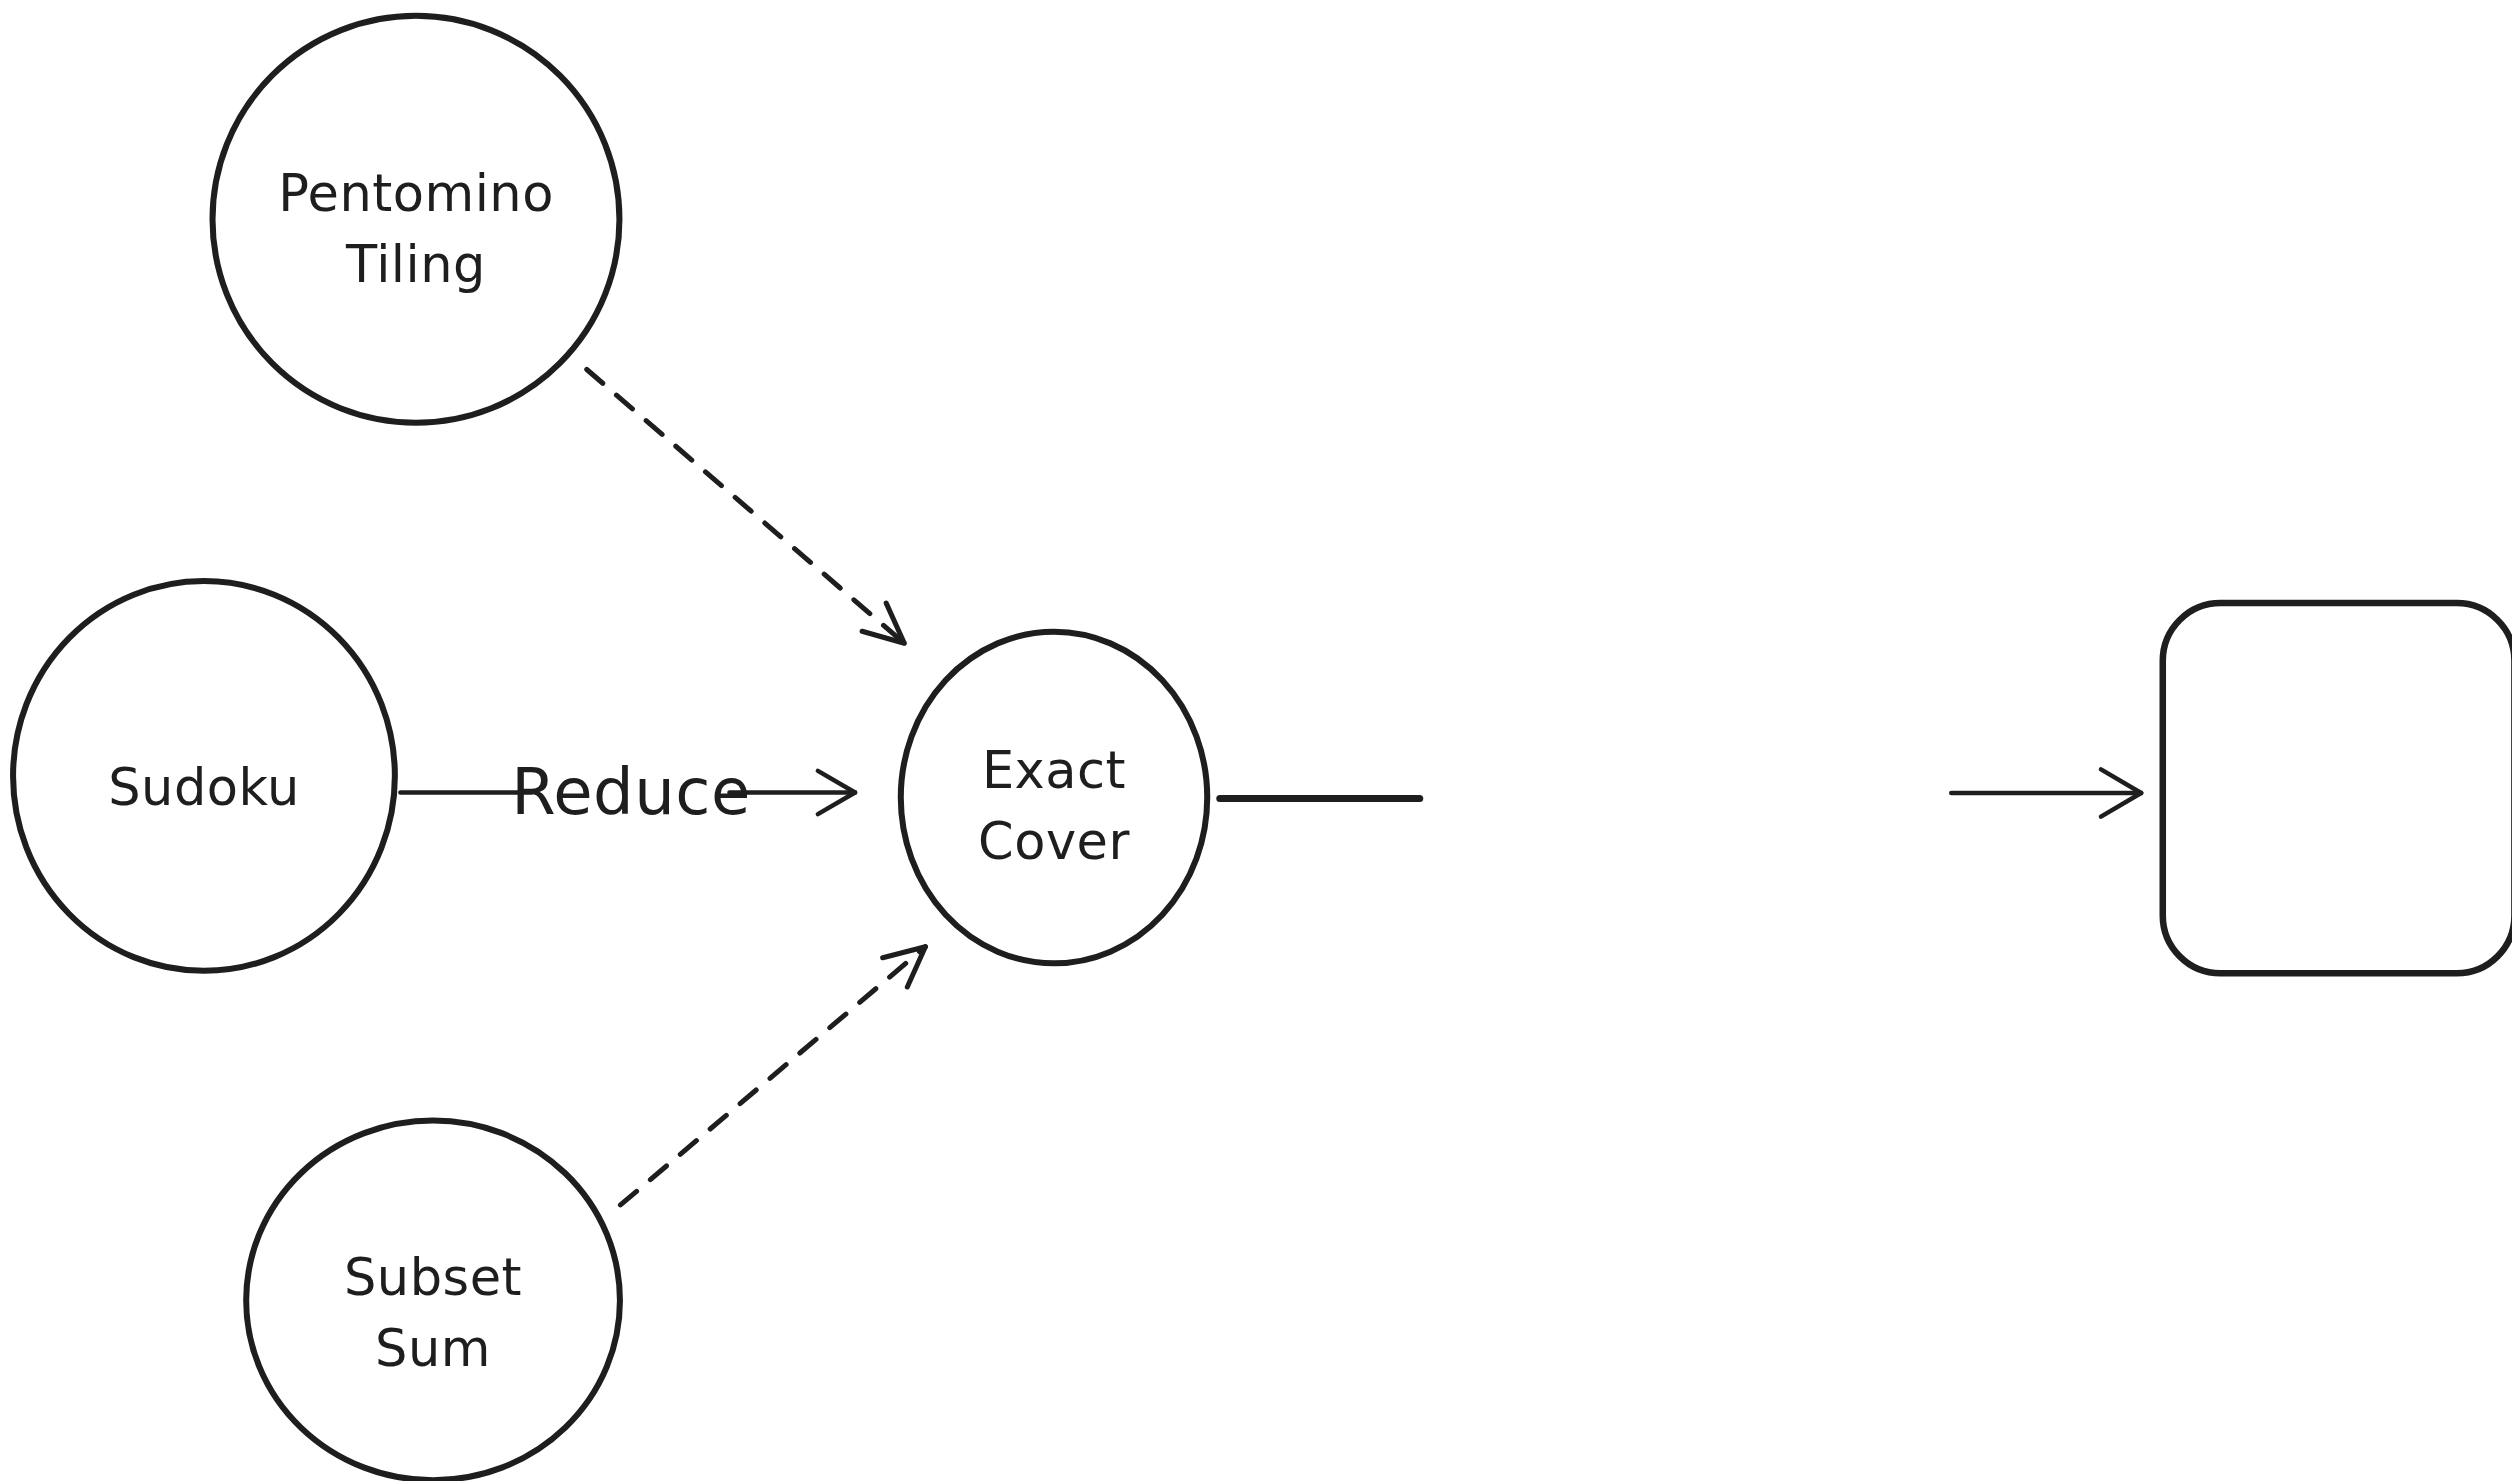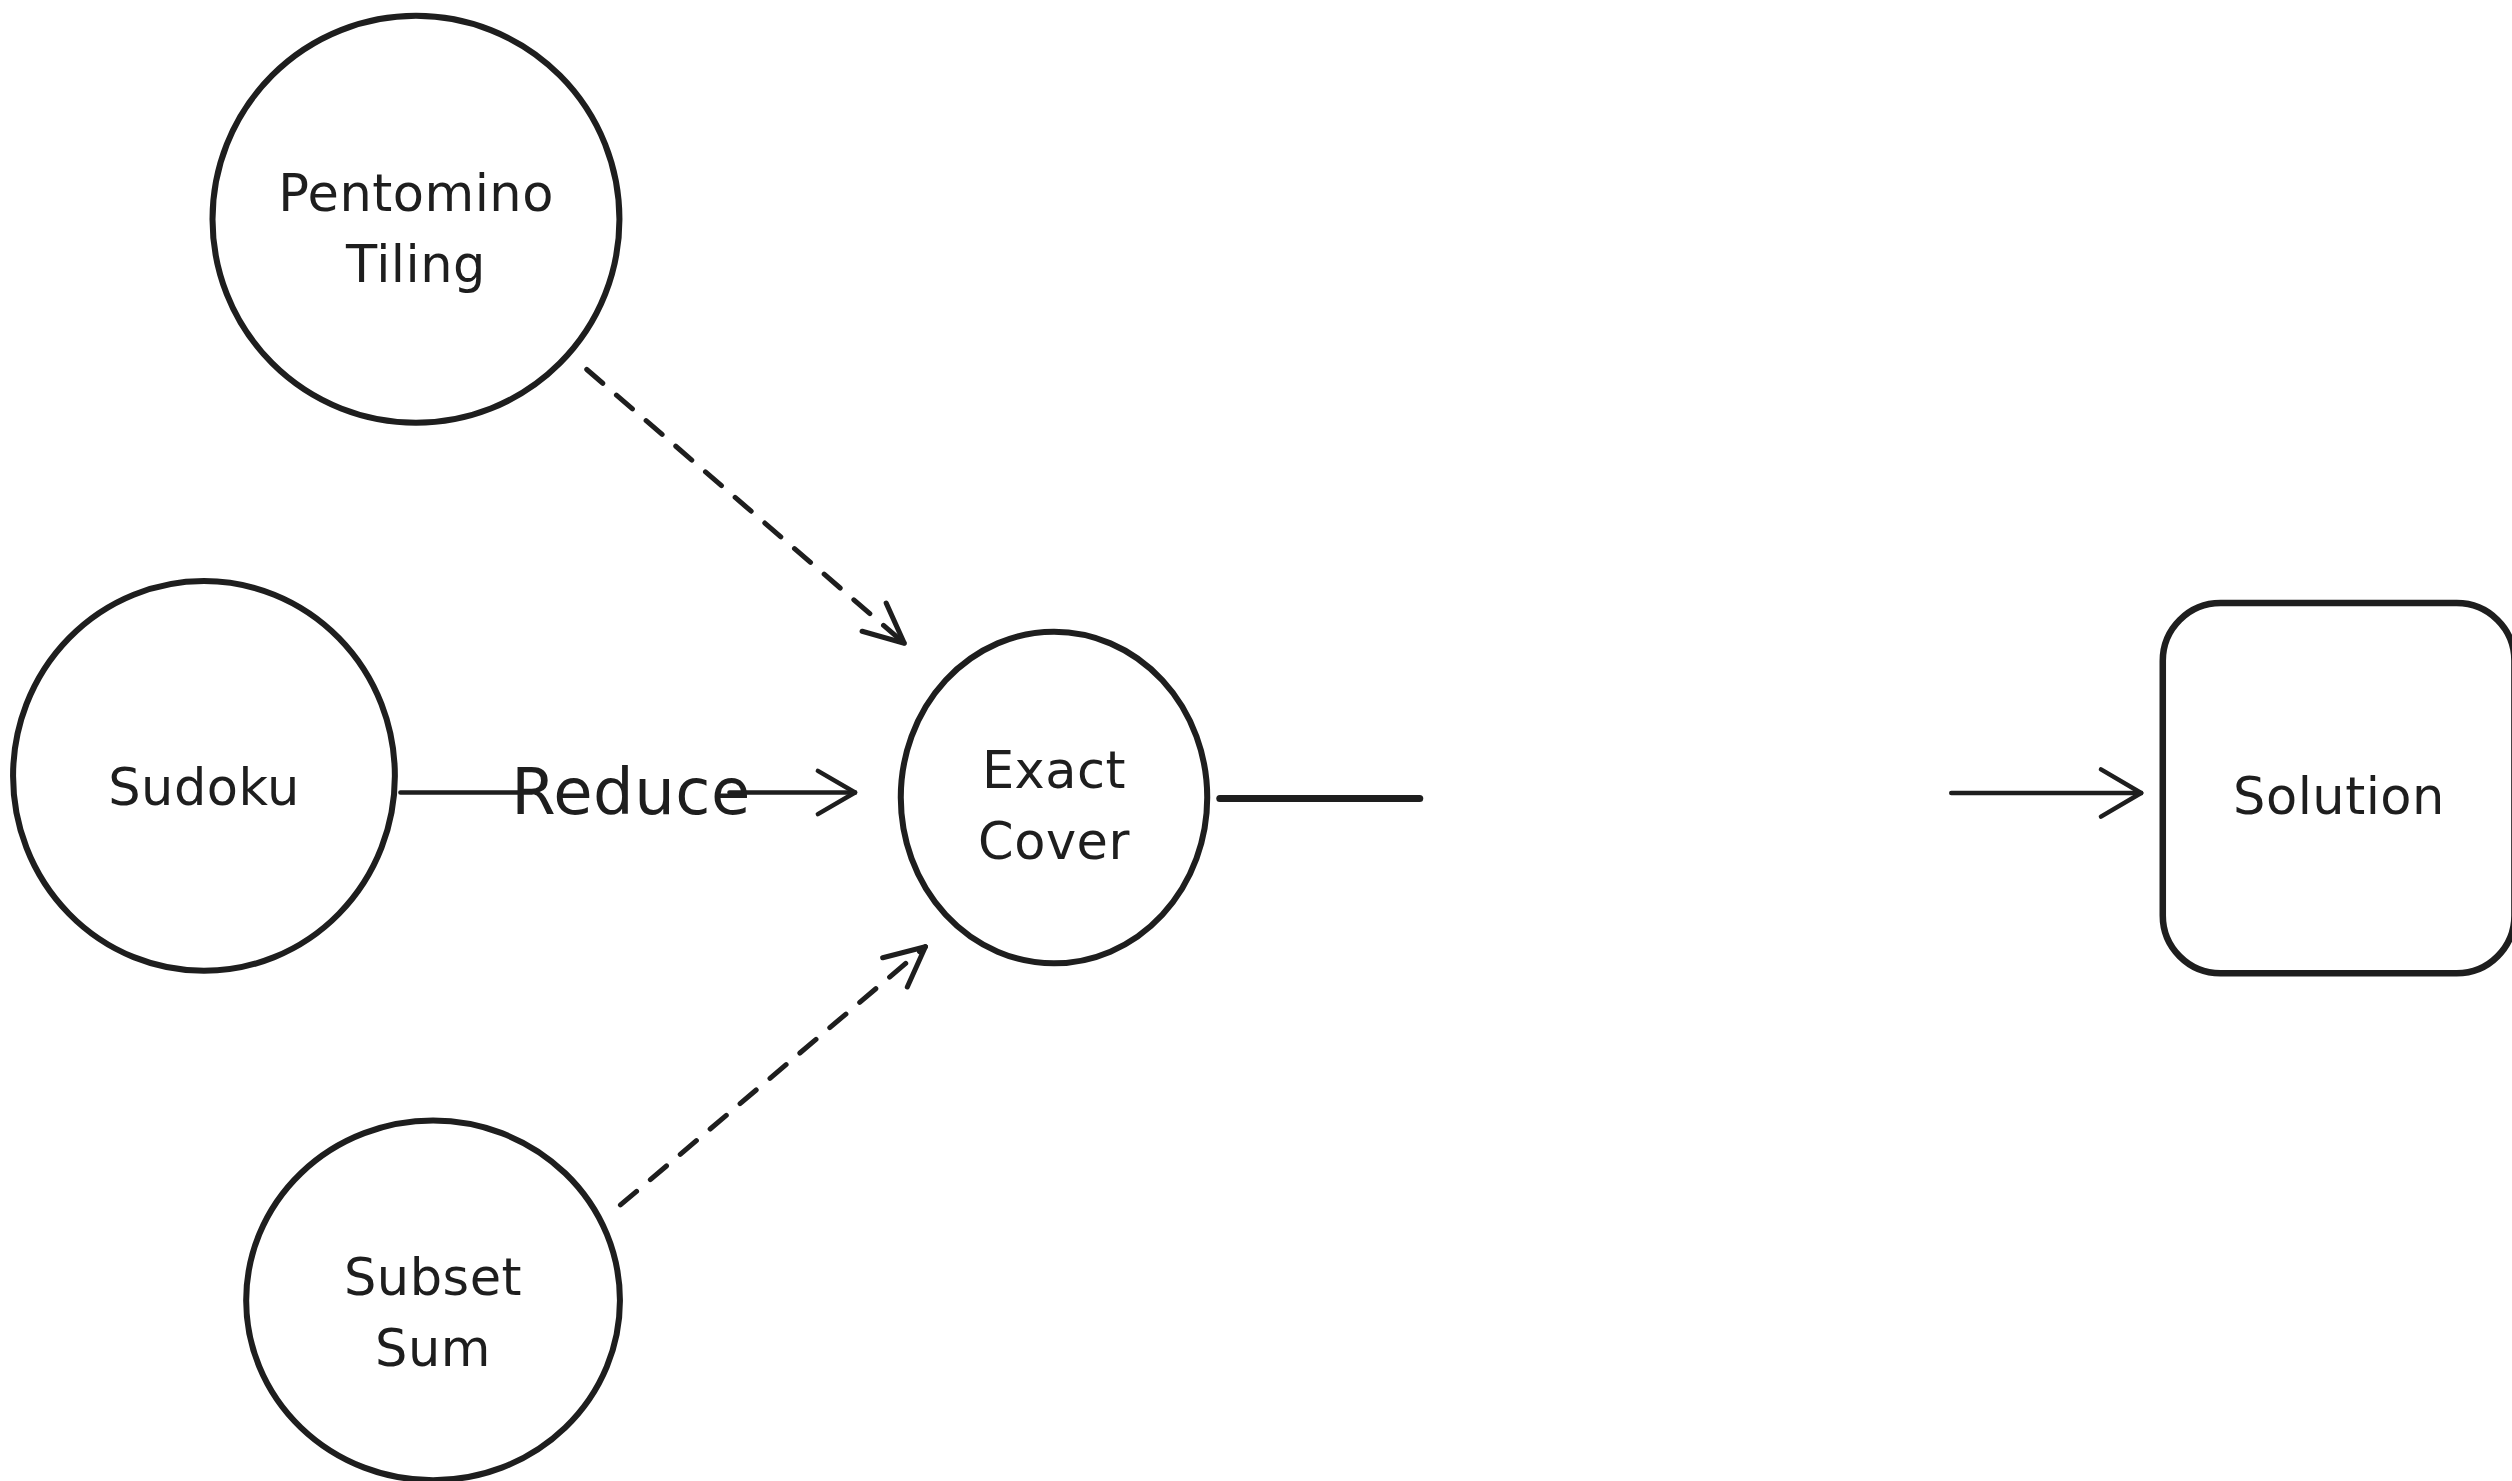--- a/index.html
+++ b/index.html
@@ -99,19 +99,18 @@
 Tiling</div>
 
   <div class="label node-label" style="left:204px; top:778px;">Sudoku</div>
 
   <div class="label node-label" style="left:1054px; top:797px;">Exact
 Cover</div>
 
   <div class="label node-label" style="left:433px; top:1304px;">Subset
 Sum</div>
 
-  <div class="label node-label" style="left:2339px; top:787px;">Solution</div>
 
   <div class="label edge-label-reduce" style="left:631px; top:792px;">Reduce</div>
 
 
 </div>
 
 
 </body></html>

